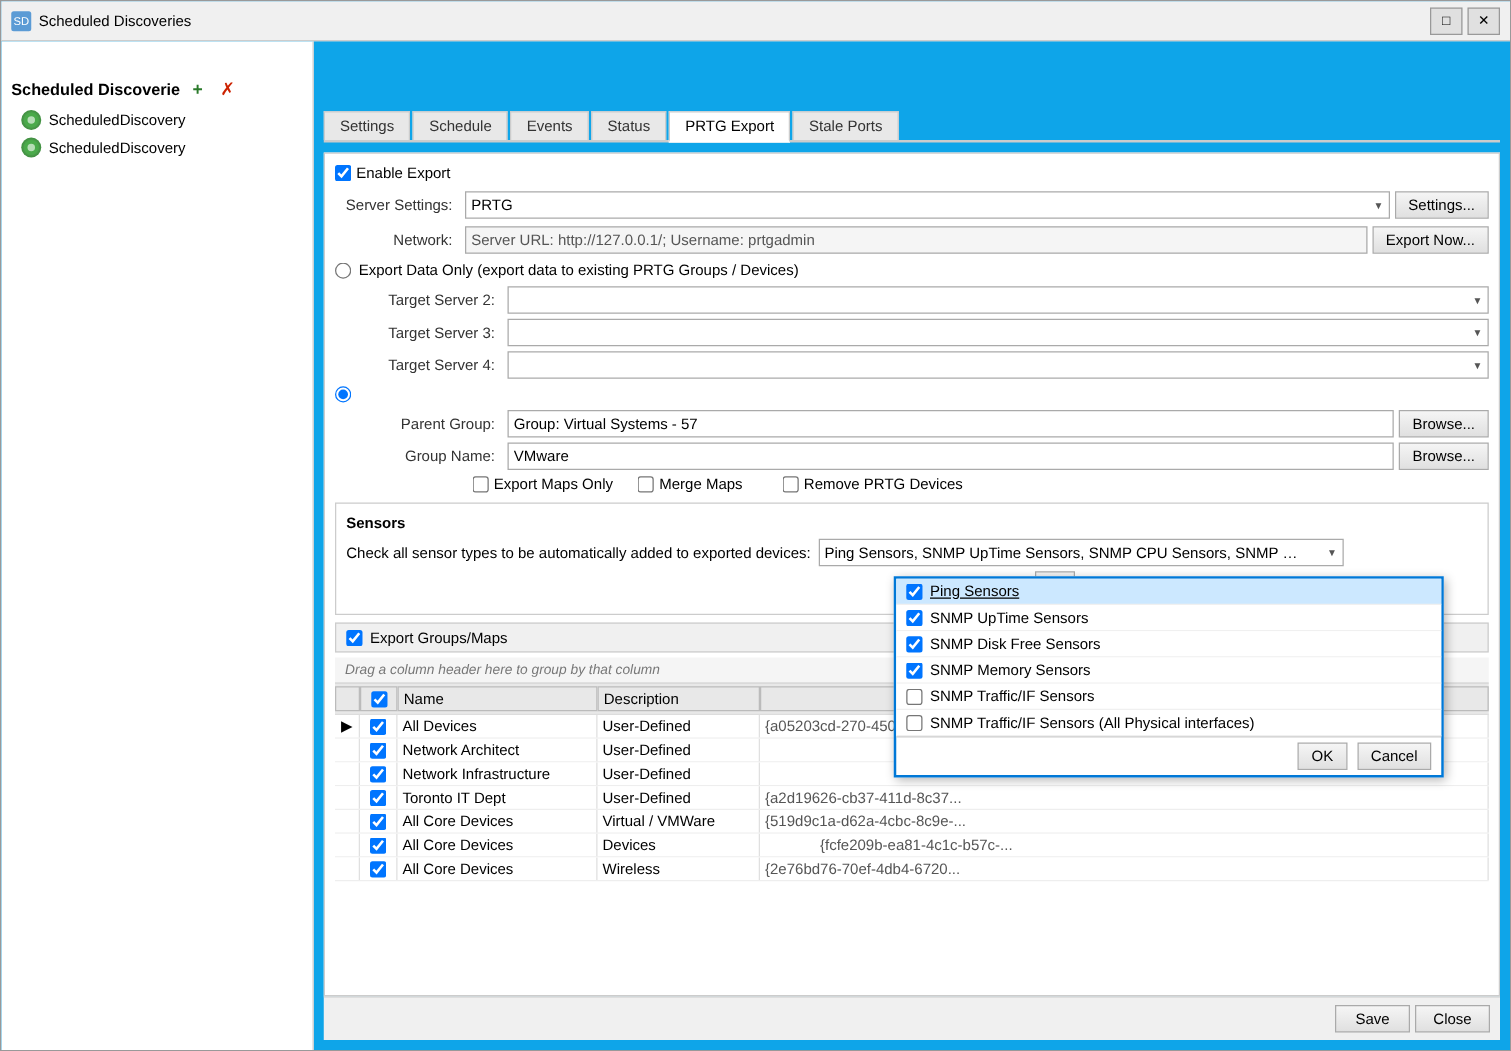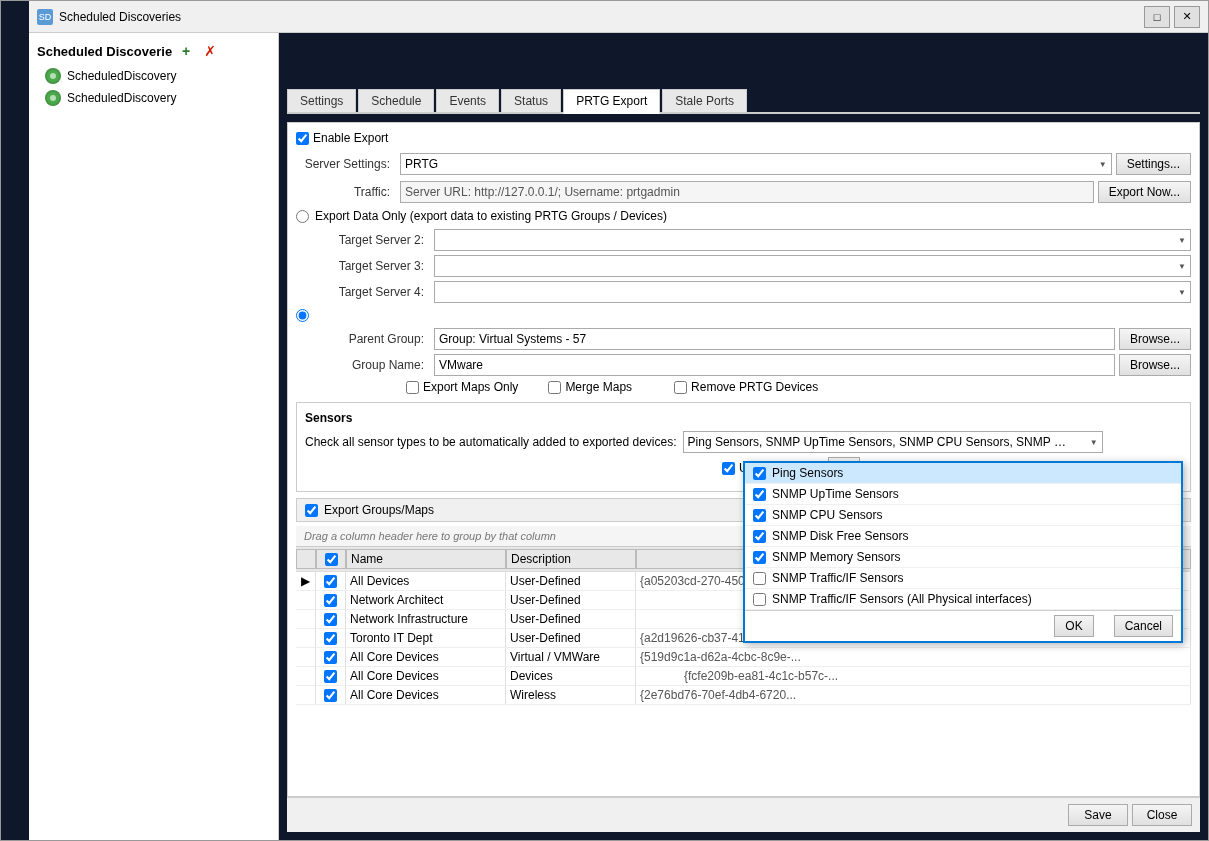--- a/index.html
+++ b/index.html
@@ -1,30 +1,30 @@
 <!DOCTYPE html>
 <html><head>
   <meta charset="utf-8">
   <style>
     * { box-sizing: border-box; margin: 0; padding: 0; font-family: 'Segoe UI', Tahoma, sans-serif; font-size: 12px; }
     body { background: #f0f0f0; width: 1209px; height: 841px; overflow: hidden; }
 
-    .window { width: 1209px; height: 841px; background: #0f172a; border: 1px solid #999; display: flex; flex-direction: column; padding-left: 28px; }
+    .window { width: 1209px; height: 841px; background: #0ea5e9; border: 1px solid #999; display: flex; flex-direction: column; }
 
     .title-bar { background: #f0f0f0; height: 32px; display: flex; align-items: center; padding: 0 8px; border-bottom: 1px solid #ccc; }
     .title-bar-icon { width: 16px; height: 16px; margin-right: 6px; background: #4a7; border-radius: 2px; }
     .title-bar-text { flex: 1; font-size: 12px; color: #000; }
     .title-bar-buttons { display: flex; gap: 4px; }
     .title-btn { width: 26px; height: 22px; border: 1px solid #999; background: #e0e0e0; cursor: pointer; display: flex; align-items: center; justify-content: center; font-size: 11px; }
 
     .main-content { display: flex; flex: 1; overflow: hidden; }
 
     
     .sidebar { width: 250px; background: #fff; border-right: 1px solid #ccc; padding: 4px 0; }
-    .sidebar-header { display: flex; align-items: center; padding: 4px 8px; gap: 4px; }
+    .sidebar-header { display: flex; align-items: center; padding: 4px 8px; gap: 4px; margin-top: 20px; }
     .sidebar-title { font-size: 13px; font-weight: bold; color: #000; }
     .sidebar-btn { width: 20px; height: 20px; border: none; background: none; cursor: pointer; display: flex; align-items: center; justify-content: center; }
     .sidebar-item { display: flex; align-items: center; padding: 3px 8px 3px 16px; gap: 6px; cursor: pointer; }
     .sidebar-item-icon { width: 16px; height: 16px; border-radius: 50%; display: flex; align-items: center; justify-content: center; font-size: 10px; flex-shrink: 0; }
     .icon-blue { background: radial-gradient(circle, #5b9bd5, #1a5fa8); }
     .icon-green { background: radial-gradient(circle, #70c070, #2a7a2a); }
     .sidebar-item-label { font-size: 12px; color: #000; }
 
     
     .right-panel { flex: 1; display: flex; flex-direction: column; padding: 8px; }
@@ -67,27 +67,27 @@
     .grid-cols { display: grid; grid-template-columns: 20px 30px 160px 130px 1fr; border-bottom: 1px solid #ddd; padding: 2px 0; }
     .grid-col-header { background: #e8e8e8; border: 1px solid #bbb; padding: 2px 4px; font-weight: 500; }
     .grid-cell { padding: 2px 4px; border-right: 1px solid #e0e0e0; display: flex; align-items: center; }
     .grid-row { display: grid; grid-template-columns: 20px 30px 160px 130px 1fr; border-bottom: 1px solid #eee; background: #fff; }
 
     .export-groups-bar { display: flex; align-items: center; gap: 6px; background: #f0f0f0; border: 1px solid #ccc; padding: 4px 8px; margin-bottom: 4px; }
 
     
     .sensor-dropdown { position: absolute; top: 338px; left: 455px; width: 440px; background: #fff; border: 2px solid #0078d7; z-index: 100; box-shadow: 2px 2px 8px rgba(0,0,0,0.3); }
     .sensor-item { display: flex; align-items: center; gap: 6px; padding: 3px 8px; border-bottom: 1px solid #f0f0f0; background: #fff; }
-    .sensor-item:first-child { background: #cce8ff; }
+    .sensor-item:first-child { background: #cce8ff; text-decoration: underline; }
     .sensor-item-label { font-size: 12px; }
-    .sensor-ok-cancel { display: flex; justify-content: flex-end; gap: 20px; padding: 4px 8px; border-top: 1px solid #ccc; }
+    .sensor-ok-cancel { display: flex; justify-content: flex-end; gap: 8px; padding: 4px 8px; border-top: 1px solid #ccc; }
 
     .bottom-bar { display: flex; justify-content: flex-end; gap: 4px; padding: 6px 8px; border-top: 1px solid #ccc; background: #f0f0f0; }
 
-    .merge-row { display: flex; align-items: center; gap: 18px; margin-bottom: 6px; padding-left: 110px; }
+    .merge-row { display: flex; align-items: center; gap: 8px; margin-bottom: 6px; padding-left: 110px; }
     .merge-check-label { display: flex; align-items: center; gap: 4px; }
 
     .summary-row { display: flex; align-items: center; gap: 4px; margin-bottom: 6px; }
     .summary-label { min-width: 110px; text-align: right; color: #333; }
     .summary-value { flex: 1; height: 22px; border: 1px solid #aaa; background: #f5f5f5; padding: 0 4px; display: flex; align-items: center; color: #555; font-size: 12px; }
   </style>
 </head>
 <body>
 
 <div class="window">
@@ -151,21 +151,21 @@
         <div class="form-row" style="margin-bottom:6px;">
           <span class="form-label form-label-wide" style="min-width:100px;text-align:right;padding-right:6px;">Server Settings:</span>
           <div class="dropdown" style="flex:1;">
             <span>PRTG</span>
             <span class="dropdown-arrow">▼</span>
           </div>
           <button class="btn">Settings...</button>
         </div>
 
         <div class="form-row summary-row" style="margin-bottom:6px;">
-          <span class="summary-label" style="min-width:100px;text-align:right;padding-right:6px;">Traffic:</span>
+          <span class="summary-label" style="min-width:100px;text-align:right;padding-right:6px;">Network:</span>
           <div class="summary-value" style="flex:1;">Server URL: http://127.0.0.1/; Username: prtgadmin</div>
           <button class="btn">Export Now...</button>
         </div>
 
         <div class="radio-row" style="margin-bottom:6px;">
           <input type="radio" name="export-mode" class="radio-input" style="">
           <span>Export Data Only (export data to existing PRTG Groups / Devices)</span>
         </div>
 
         <div class="indent">
@@ -327,24 +327,20 @@
           <div class="sensor-item" style="background:#cce8ff;">
             <input type="checkbox" checked="" class="checkbox-input" style="">
             <span class="sensor-item-label">Ping Sensors</span>
           </div>
           <div class="sensor-item">
             <input type="checkbox" checked="" class="checkbox-input" style="">
             <span class="sensor-item-label">SNMP UpTime Sensors</span>
           </div>
           <div class="sensor-item">
             <input type="checkbox" checked="" class="checkbox-input" style="">
-            <span class="sensor-item-label">SNMP CPU Sensors</span>
-          </div>
-          <div class="sensor-item">
-            <input type="checkbox" checked="" class="checkbox-input" style="">
             <span class="sensor-item-label">SNMP Disk Free Sensors</span>
           </div>
           <div class="sensor-item">
             <input type="checkbox" checked="" class="checkbox-input" style="">
             <span class="sensor-item-label">SNMP Memory Sensors</span>
           </div>
           <div class="sensor-item">
             <input type="checkbox" class="checkbox-input" style="">
             <span class="sensor-item-label">SNMP Traffic/IF Sensors</span>
           </div>

